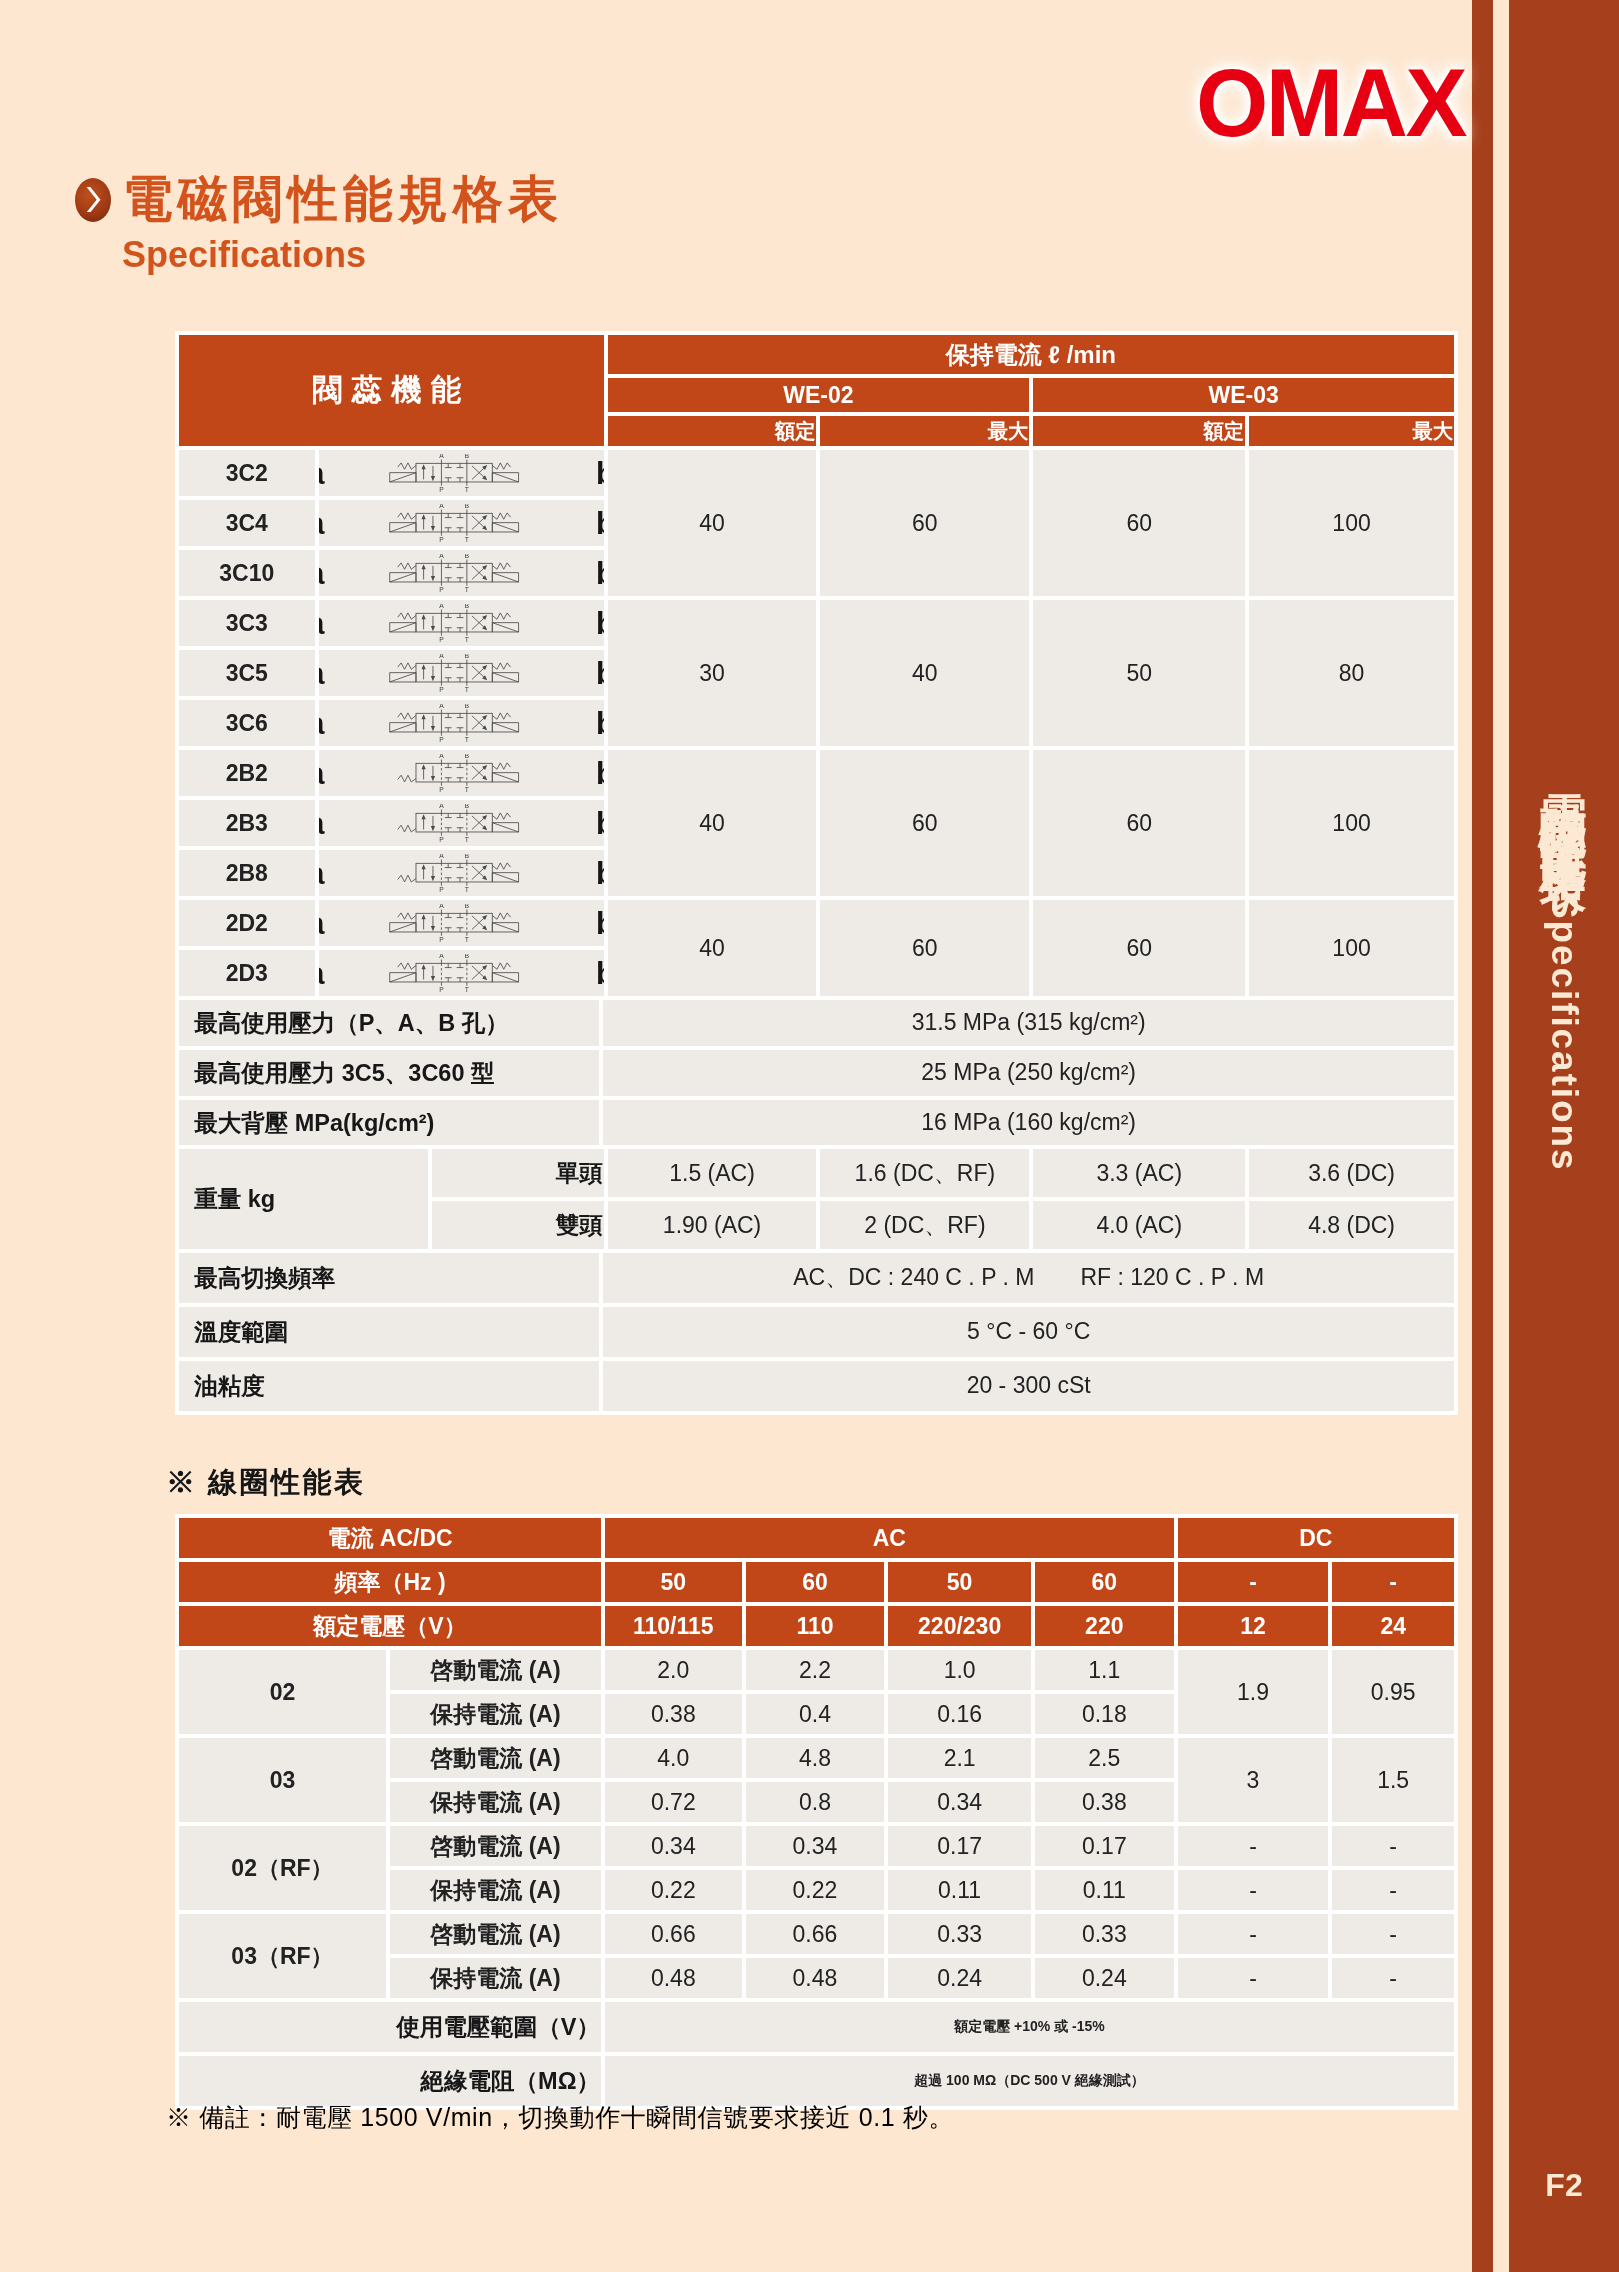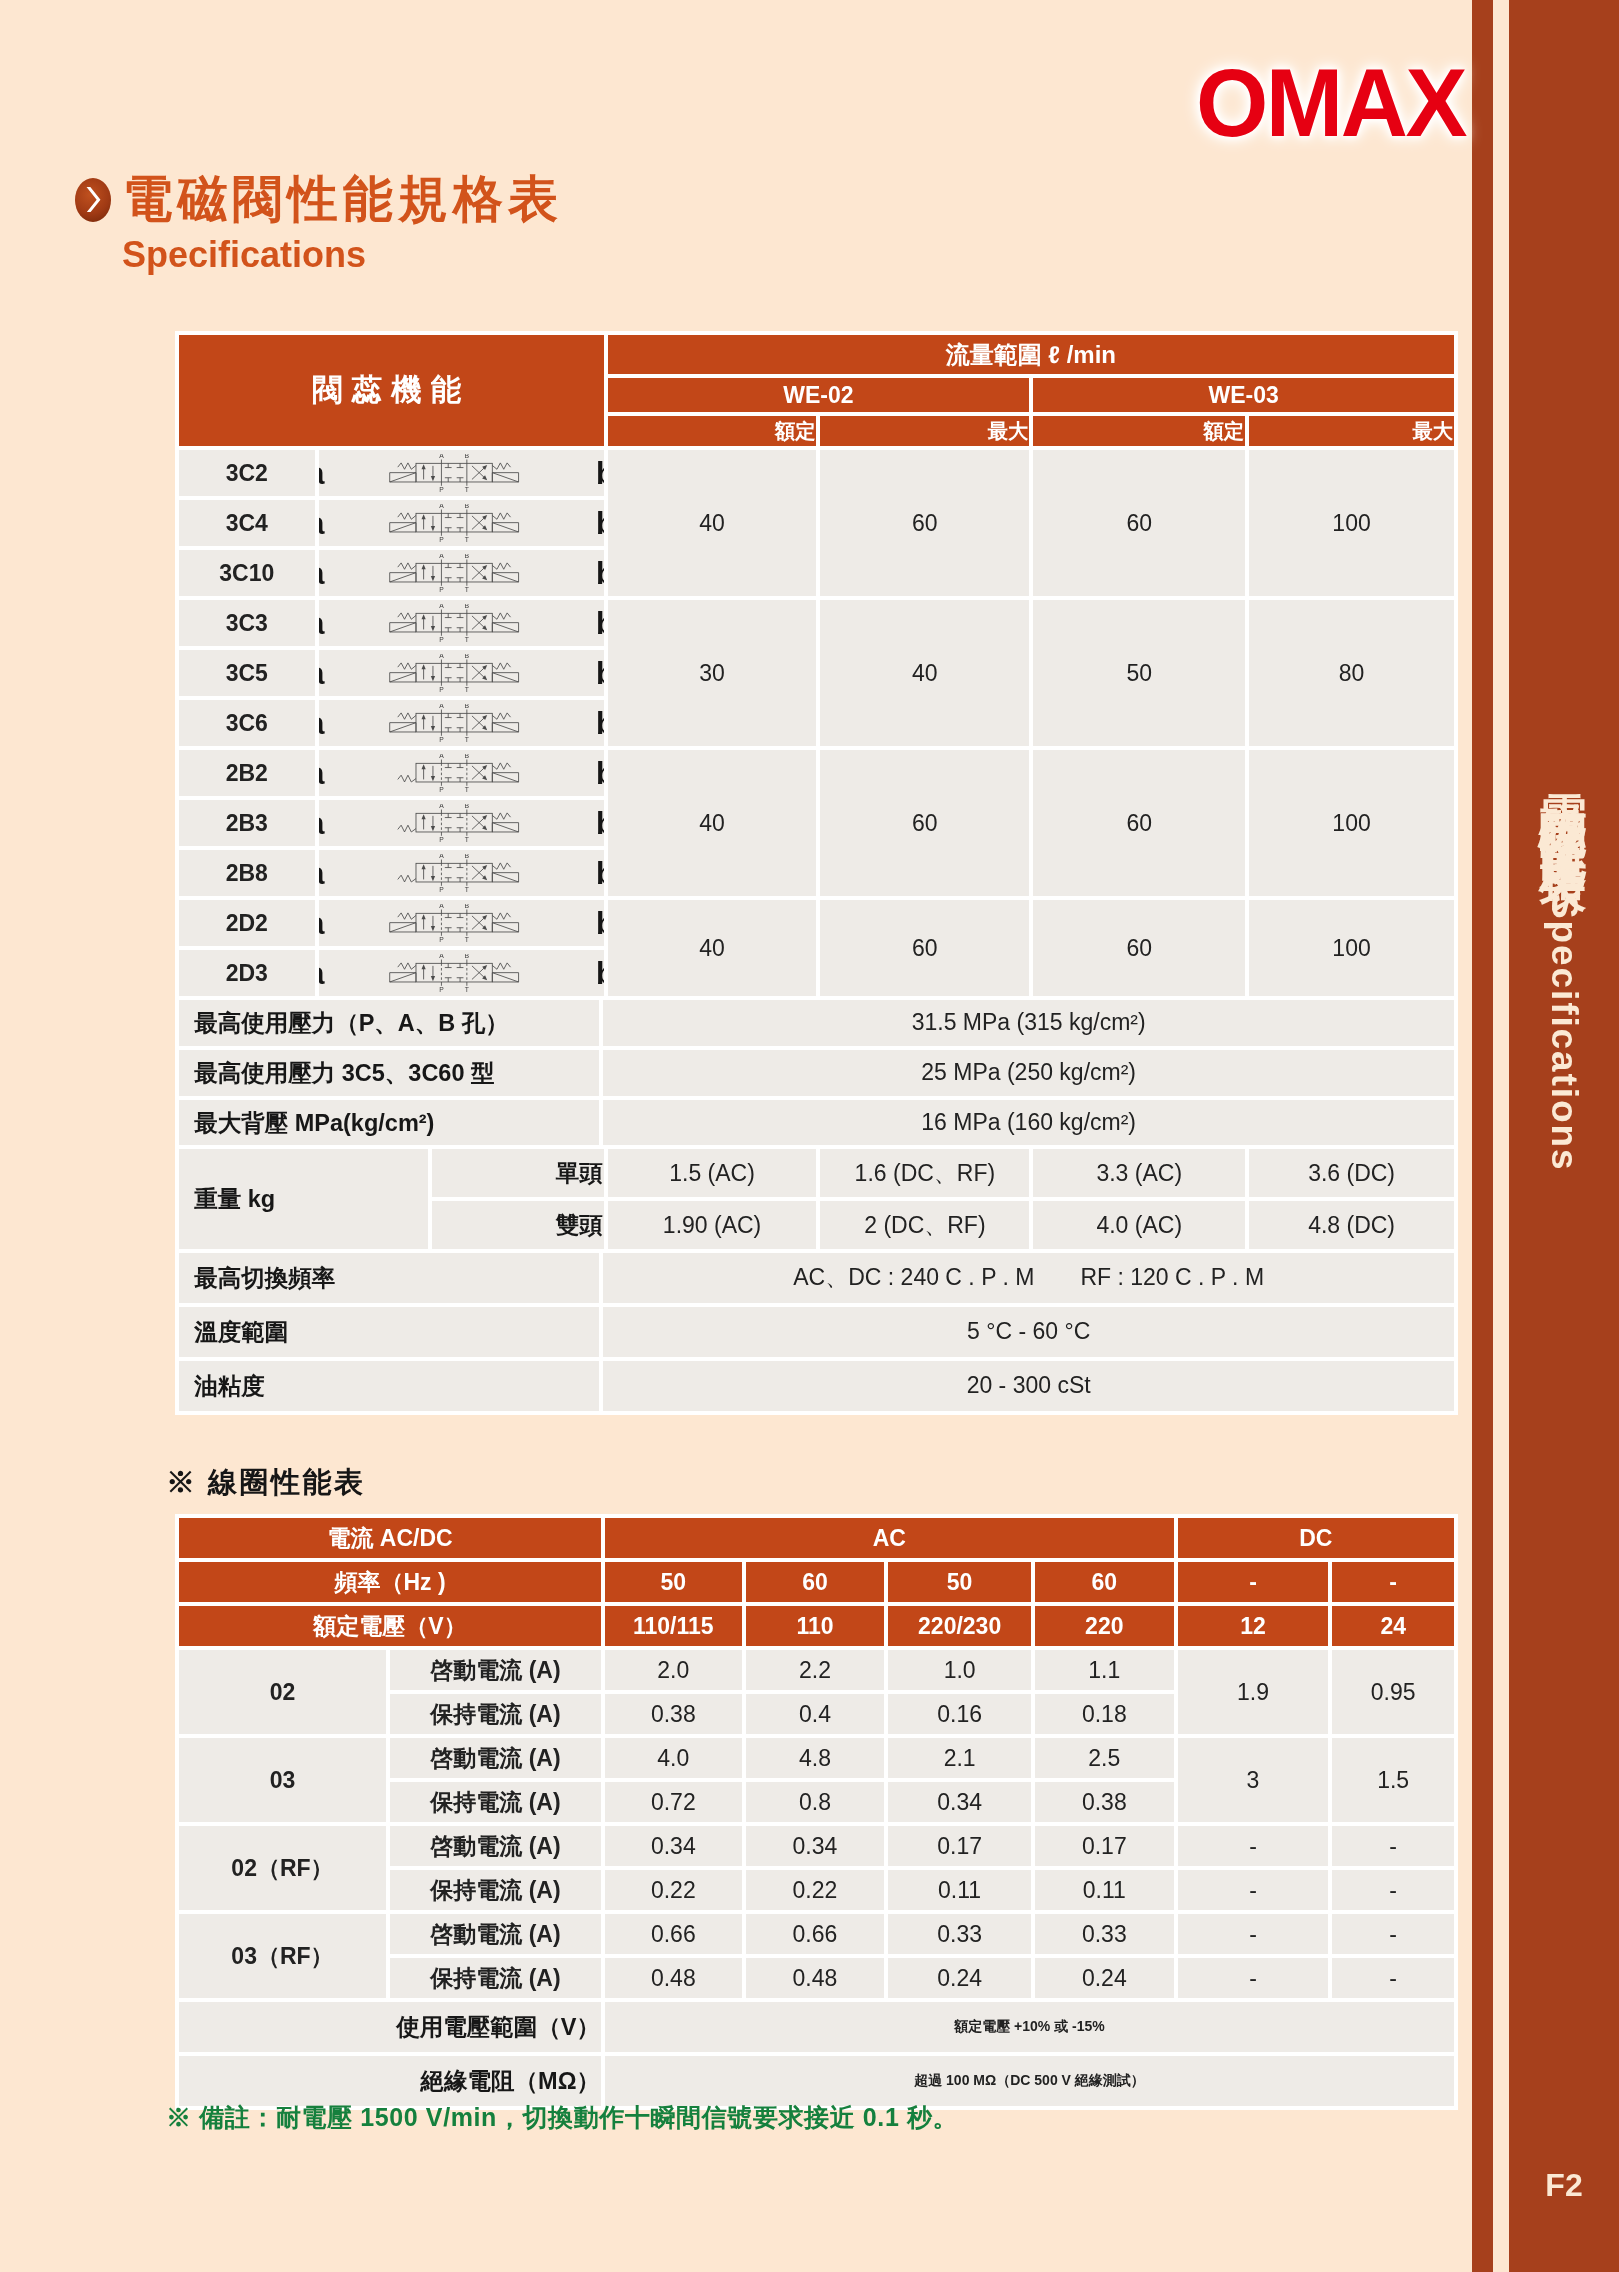--- a/index.html
+++ b/index.html
@@ -65,21 +65,21 @@
   
   .coil-title{position:absolute;left:166px;top:1463px;font-size:29px;font-weight:bold;color:#161616;letter-spacing:2.5px;}
   .coil{position:absolute;left:175px;top:1514px;}
   tr.chd td{height:38px;font-size:23px;}
   tr.cbody td{height:38px;}
   tr.cfoot td{height:48px;}
   .glabel{font-size:25.4px;font-weight:bold;color:#171717;}
   .slabel{font-size:21px;font-weight:bold;color:#171717;margin-top:40px;}
   .cfoot .fval{font-size:14px;font-weight:bold;}
   
-  .note{position:absolute;left:166px;top:2101px;font-size:25px;font-weight:bold;color:#15803d;letter-spacing:0.6px;}
+  .note{position:absolute;left:166px;top:2101px;font-size:25px;font-weight:normal;color:#000000;letter-spacing:0.6px;}
 </style>
 </head>
 <body>
 
 <div class="thin-stripe"></div>
 <div class="sidebar">
   <div class="sidebar-vert">
     <span>電磁閥性能規格表</span><span class="en">Specifications</span>
   </div>
   <div class="page-num">F2</div>
@@ -104,21 +104,21 @@
         <col style="width:135px">
         <col style="width:284px">
         <col style="width:208px">
         <col style="width:208px">
         <col style="width:211px">
         <col style="width:204px">
       </colgroup>
     <tbody>
         <tr class="hr1">
       <td class="hd corner" colspan="2" rowspan="3">閥蕊機能</td>
-      <td class="hd flowhd" colspan="4">流量範圍 ℓ /min</td>
+      <td class="hd flowhd" colspan="4">保持電流 ℓ /min</td>
     </tr>
     <tr class="hr2">
       <td class="hd modelhd" colspan="2">WE-02</td>
       <td class="hd modelhd" colspan="2">WE-03</td>
     </tr>
     <tr class="hr3">
       <td class="hd subhd">額定</td>
       <td class="hd subhd">最大</td>
       <td class="hd subhd">額定</td>
       <td class="hd subhd">最大</td>

